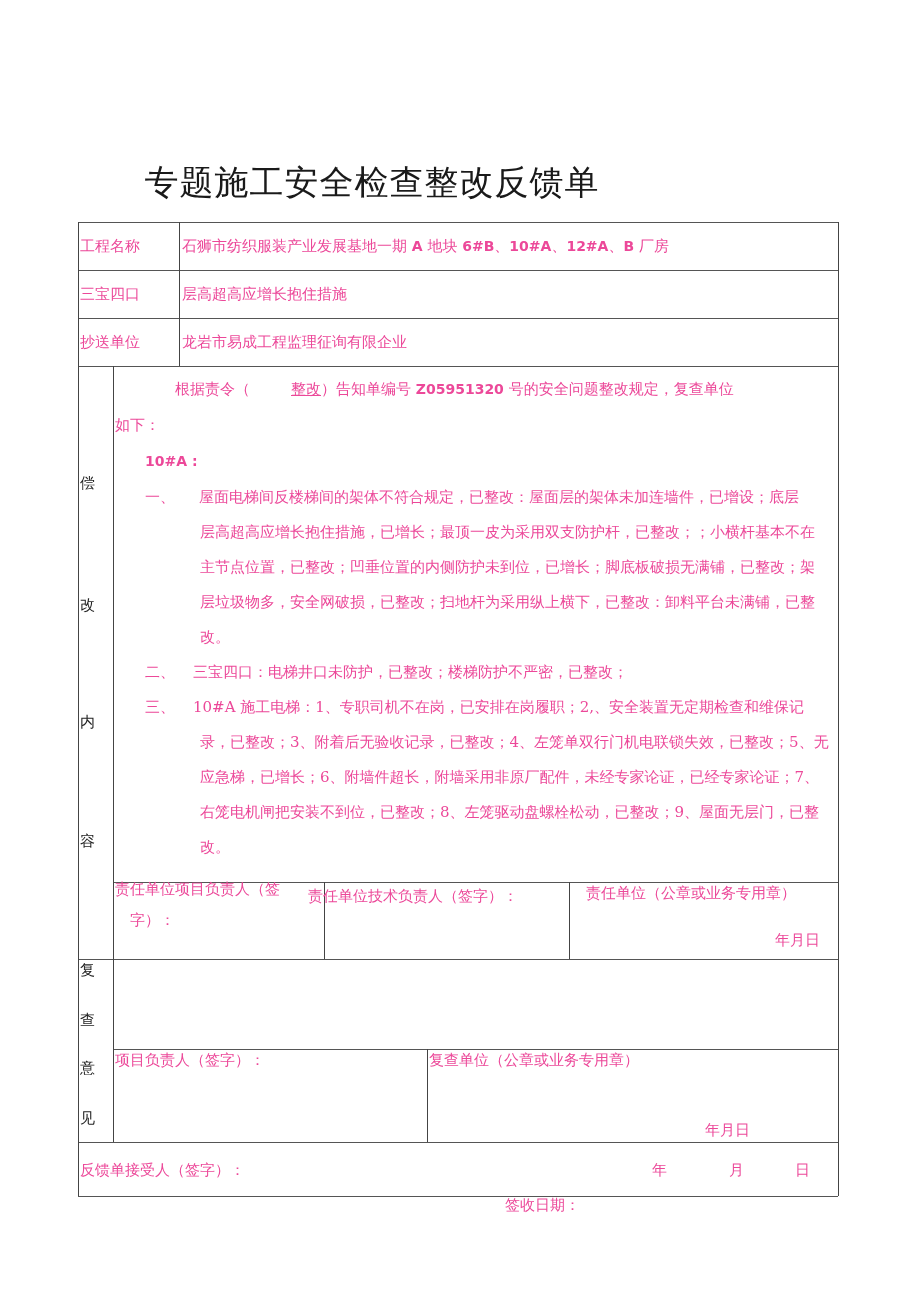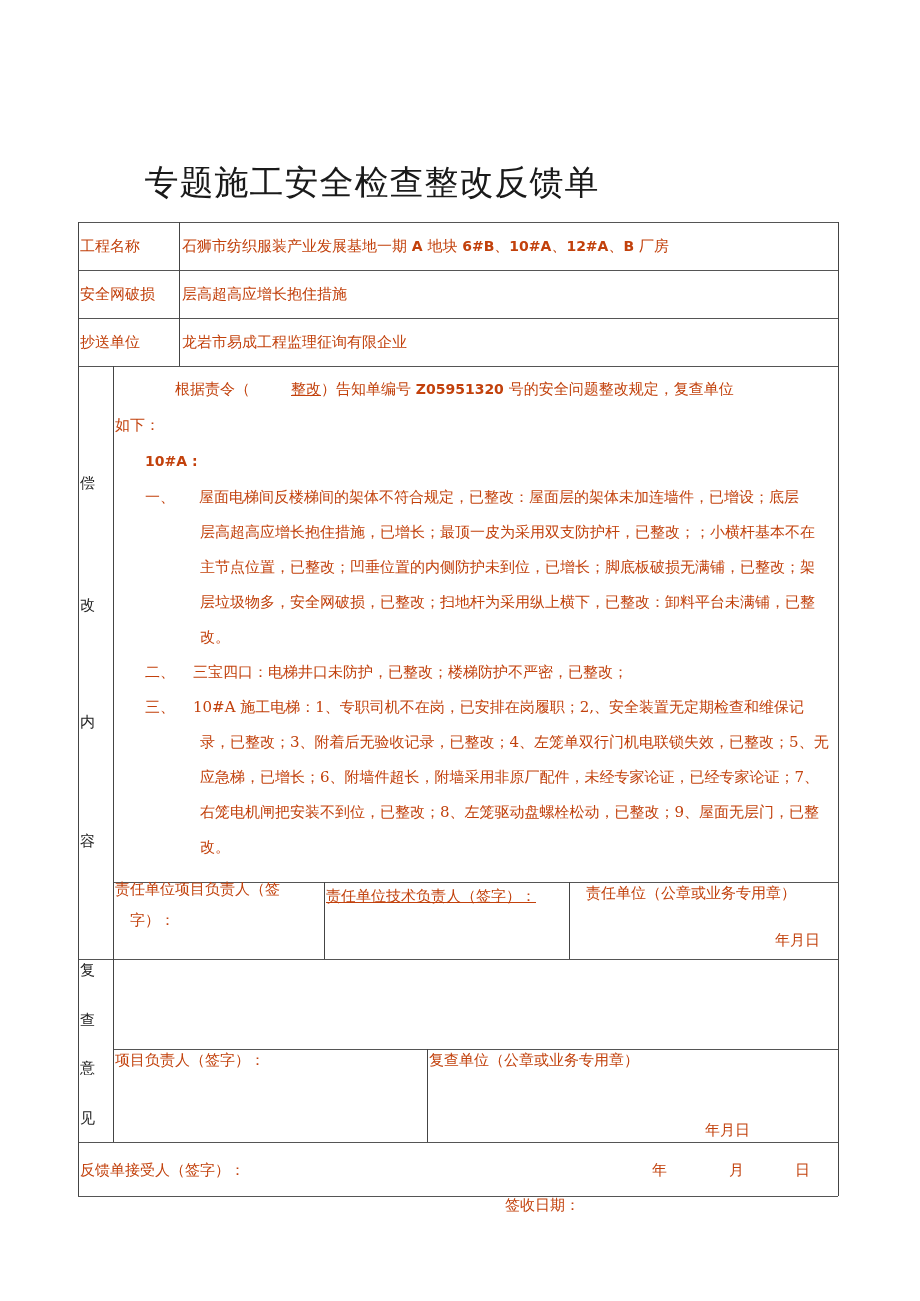--- a/index.html
+++ b/index.html
@@ -2,21 +2,21 @@
 <html><head>
 <meta charset="utf-8">
 <style>
   html, body { margin:0; padding:0; background:#ffffff; }
   body { width:920px; height:1301px; position:relative; overflow:hidden;
          font-family:"DejaVu Serif","Liberation Serif",serif; color:#222; }
   .title { position:absolute; left:0; width:744px; top:160px; text-align:center;
            font-size:34px; font-weight:normal; letter-spacing:1px; color:#1a1a1a; }
   .line-h { position:absolute; height:0; border-top:1.5px solid #555; }
   .line-v { position:absolute; width:0; border-left:1.5px solid #444; }
-  .t { position:absolute; font-size:15px; line-height:20px; white-space:nowrap; color:#c2410c;text-align:center; }
+  .t { position:absolute; font-size:15px; line-height:20px; white-space:nowrap; color:#ec4899;text-align:center; }
   .b { font-family:"DejaVu Sans","Liberation Sans",sans-serif; font-weight:bold; font-size:14px; }
   .u { text-decoration:underline;margin-left:17px; }
   .side { position:absolute; font-size:15px; line-height:20px; }
 </style>
 </head>
 <body>
 
 <div class="title">专题施工安全检查整改反馈单</div>
 
 <div>
@@ -38,21 +38,21 @@
   <div class="line-v" style="left:324px;top:882px;height:77px;"></div>
   <div class="line-v" style="left:569px;top:882px;height:77px;"></div>
   <div class="line-v" style="left:427px;top:1049px;height:93px;"></div>
 </div>
 
 <div class="t" style="left:80px;top:236px;">工程名称</div>
 <div class="t" style="left:182px;top:236px;">
   <span>石狮市纺织服装产业发展基地一期 </span><span class="b">A</span><span> 地块 </span><span class="b">6#B</span><span>、</span><span class="b">10#A</span><span>、</span><span class="b">12#A</span><span>、</span><span class="b">B</span><span> 厂房</span>
 </div>
 
-<div class="t" style="left:80px;top:284px;">安全网破损</div>
+<div class="t" style="left:80px;top:284px;">三宝四口</div>
 <div class="t" style="left:182px;top:284px;">层高超高应增长抱住措施</div>
 
 <div class="t" style="left:80px;top:332px;">抄送单位</div>
 <div class="t" style="left:182px;top:332px;">龙岩市易成工程监理征询有限企业</div>
 
 <div class="side" style="left:80px;top:473px;">偿</div>
 <div class="side" style="left:80px;top:595px;">改</div>
 <div class="side" style="left:80px;top:712px;">内</div>
 <div class="side" style="left:80px;top:831px;">容</div>
 
@@ -74,21 +74,21 @@
 
 <div class="t" style="left:145px;top:697px;">三、</div>
 <div class="t" style="left:193px;top:697px;">10#A 施工电梯：1、专职司机不在岗，已安排在岗履职；2,、安全装置无定期检查和维保记</div>
 <div class="t" style="left:200px;top:732px;">录，已整改；3、附着后无验收记录，已整改；4、左笼单双行门机电联锁失效，已整改；5、无</div>
 <div class="t" style="left:200px;top:767px;">应急梯，已增长；6、附墙件超长，附墙采用非原厂配件，未经专家论证，已经专家论证；7、</div>
 <div class="t" style="left:200px;top:802px;">右笼电机闸把安装不到位，已整改；8、左笼驱动盘螺栓松动，已整改；9、屋面无层门，已整</div>
 <div class="t" style="left:200px;top:837px;">改。</div>
 
 <div class="t" style="left:115px;top:862px;margin-top:17px;">责任单位项目负责人（签</div>
 <div class="t" style="left:130px;top:910px;">字）：</div>
-<div class="t" style="left:326px;top:886px;text-decoration:underline;">责任单位技术负责人（签字）：</div>
+<div class="t" style="left:308px;top:886px;">责任单位技术负责人（签字）：</div>
 <div class="t" style="left:586px;top:883px;">责任单位（公章或业务专用章）</div>
 <div class="t" style="left:775px;top:930px;">年月日</div>
 
 <div class="side" style="left:80px;top:960px;">复</div>
 <div class="side" style="left:80px;top:1010px;">查</div>
 <div class="side" style="left:80px;top:1058px;">意</div>
 <div class="side" style="left:80px;top:1108px;">见</div>
 
 <div class="t" style="left:115px;top:1050px;">项目负责人（签字）：</div>
 <div class="t" style="left:429px;top:1050px;">复查单位（公章或业务专用章）</div>

